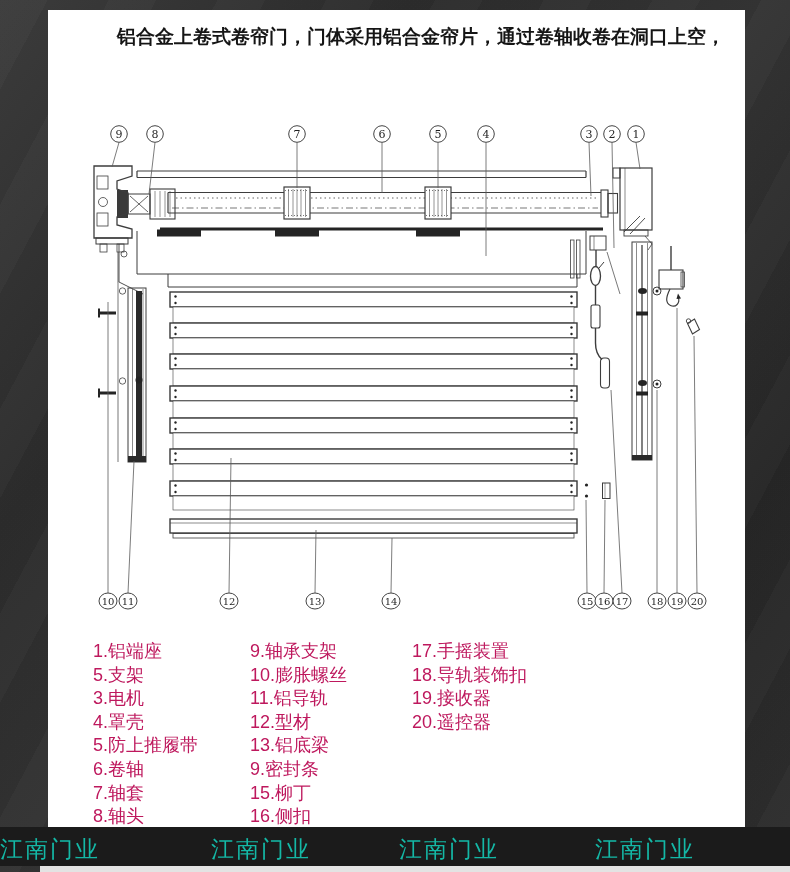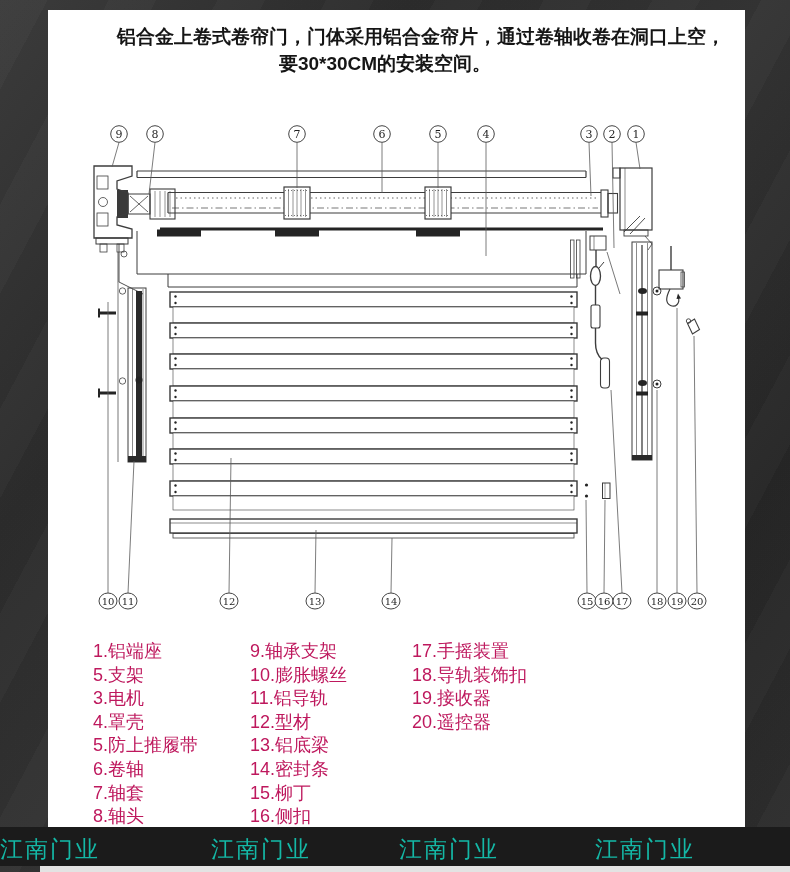--- a/index.html
+++ b/index.html
@@ -4,41 +4,40 @@
 <style>
   html,body{margin:0;padding:0;background:#232323;}
   .stage{position:relative;width:790px;height:872px;overflow:hidden;
     background:linear-gradient(128deg,#3c3c3c 0%,#2c2c2c 28%,#343434 52%,#262626 78%,#2e2e2e 100%);
     font-family:"Liberation Sans",sans-serif;}
   .stage::before{content:"";position:absolute;inset:0;
     background:repeating-linear-gradient(118deg,rgba(255,255,255,.018) 0 42px,rgba(0,0,0,.02) 42px 96px);}
   .panel{position:absolute;left:48px;top:10px;width:697px;height:817px;background:#ffffff;}
   .intro{position:absolute;left:17px;top:13px;width:640px;color:#151515;
     font-size:19px;line-height:27px;font-weight:bold;}
-  .intro .ln{white-space:nowrap;text-align:center;}
+  .intro .ln{white-space:nowrap;}
   .intro .ln.first{padding-left:52px;}
   .diagram-svg{position:absolute;left:37px;top:108px;}
   .legend{position:absolute;top:630px;font-size:18px;line-height:23.6px;color:#be185d;}
   .legend.c1{left:45px;} .legend.c2{left:202px;} .legend.c3{left:364px;}
   .legend div{white-space:nowrap;}
   .wm-band{position:absolute;left:0;top:827px;width:790px;height:39px;background:#1b1b1b;}
   .wm{position:absolute;top:7px;font-size:23px;color:#14b8a6;letter-spacing:2px;}
   .bottom-strip{position:absolute;left:40px;top:866px;width:750px;height:6px;background:#e3e3e3;}
   svg .ln{stroke:#3d3d3d;fill:none;}
   svg text{font-family:"DejaVu Serif","Liberation Serif",serif;fill:#1f1f1f;}
 </style>
 </head>
 <body>
 
 <div class="stage">
   <div class="panel">
 
     <div class="intro">
       <div class="ln first">铝合金上卷式卷帘门，门体采用铝合金帘片，通过卷轴收卷在洞口上空，</div>
-      <div class="ln">要30*30CM的安装空间。</div>
     </div>
 
     <svg class="diagram-svg" width="632" height="502" viewBox="85 118 632 502">
 
       <g>
         <path class="ln" stroke-width="1.2" d="M137,171 H586 M137,177.5 H586 M137,171 V177.5 M586,171 V177.5"></path>
       </g>
 
       <g>
         <path class="ln" stroke-width="1.2" d="M168,192.5 H601 M168,213 H601 M168,192.5 V213"></path>
@@ -343,21 +342,21 @@
         <div class="legend-item">6.卷轴</div>
         <div class="legend-item">7.轴套</div>
         <div class="legend-item">8.轴头</div>
       </div>
     <div class="legend c2">
         <div class="legend-item">9.轴承支架</div>
         <div class="legend-item">10.膨胀螺丝</div>
         <div class="legend-item">11.铝导轨</div>
         <div class="legend-item">12.型材</div>
         <div class="legend-item">13.铝底梁</div>
-        <div class="legend-item">14.密封条</div>
+        <div class="legend-item">9.密封条</div>
         <div class="legend-item">15.柳丁</div>
         <div class="legend-item">16.侧扣</div>
       </div>
     <div class="legend c3">
         <div class="legend-item">17.手摇装置</div>
         <div class="legend-item">18.导轨装饰扣</div>
         <div class="legend-item">19.接收器</div>
         <div class="legend-item">20.遥控器</div>
       </div>
   </div>

